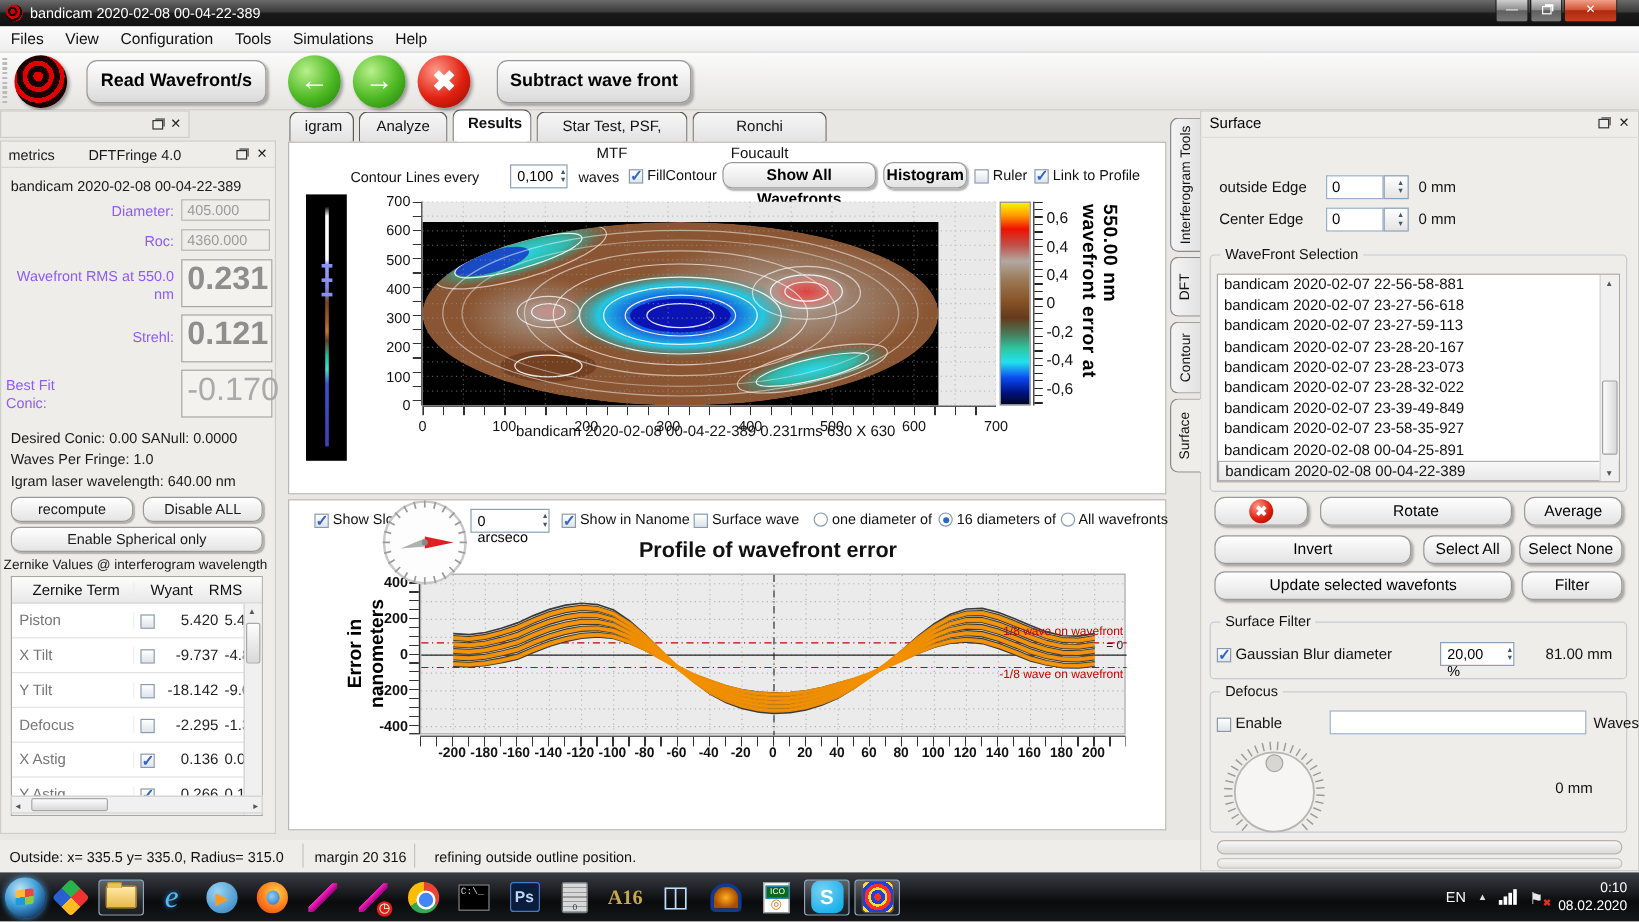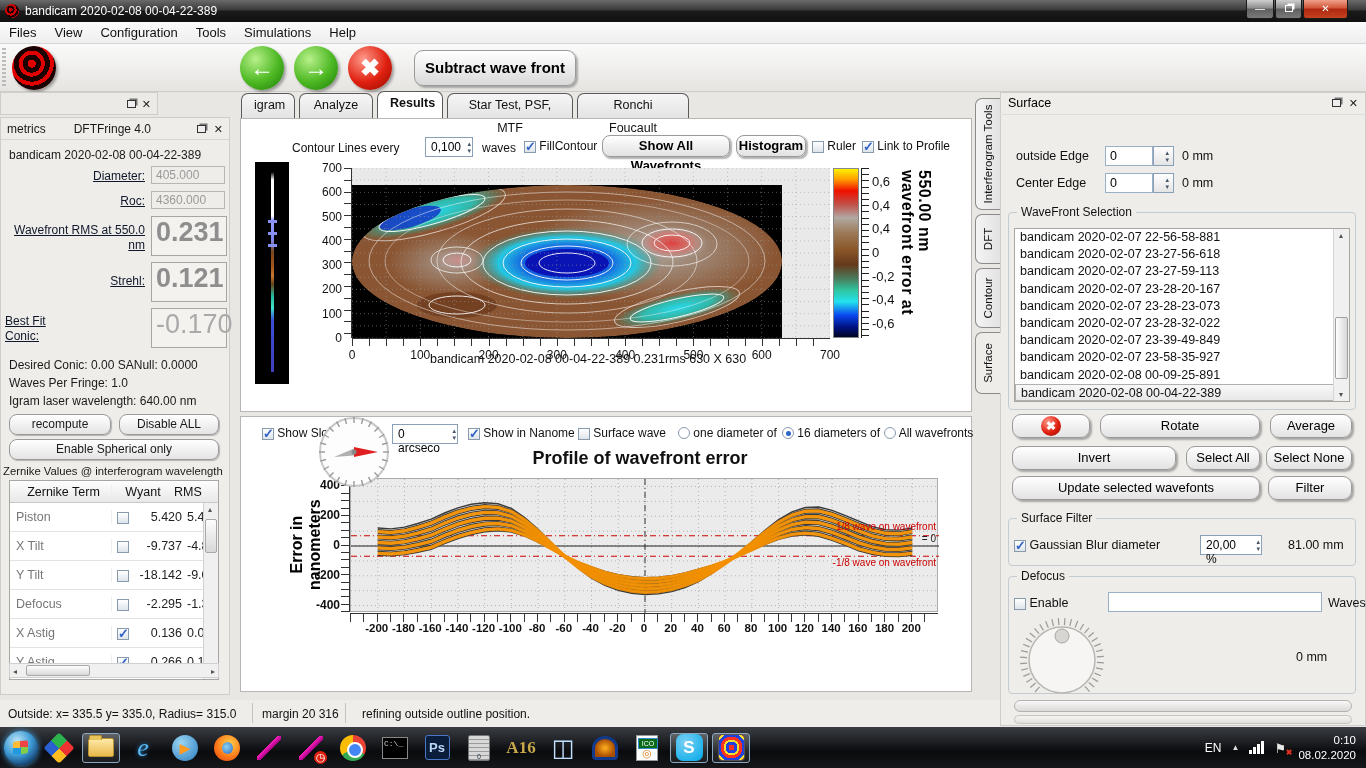--- a/index.html
+++ b/index.html
@@ -44,21 +44,21 @@
   
   #mini-dock { left:0; top:92px; width:158px; height:23px; background:#eceae7; border:1px solid #cfcdc9; display:flex; justify-content:flex-end; align-items:center; gap:6px; padding-right:6px; }
   .dock-float { width:9px; height:8px; border:1px solid #333; box-shadow:2px -2px 0 -0.5px #777; background:#eee; }
   .dock-x { font-size:11px; color:#222; line-height:10px; }
   #metrics-dock { left:0; top:117px; width:230px; height:578px; background:#efedea; border:1px solid #cfcdc9; font-size:12px; color:#1a1a1a; }
   #metrics-head { position:relative; height:22px; border-bottom:1px solid #d8d6d2; display:flex; align-items:center; padding:0 6px; gap:28px; }
   #metrics-name { font-size:12px; }
   #metrics-app { font-size:12px; }
   #metrics-head .hd-btns { position:absolute; right:6px; display:flex; gap:8px; align-items:center; }
   #metrics-file { position:absolute; left:8px; top:30px; font-size:12px; }
-  .m-label { position:absolute; text-align:right; width:140px; left:4px; color:#0f172a;text-decoration:underline; }
+  .m-label { position:absolute; text-align:right; width:140px; left:4px; color:#8b5cf6; }
   .m-field { position:absolute; left:150px; width:74px; height:18px; border:1px solid #b8b6b2; background:#efedea; color:#9a9a9a; font-size:12px; padding:1px 4px; }
   .m-big { position:absolute; left:150px; width:76px; border:1px solid #a8a6a2; background:#f4f2ef; color:#8e8e8e; font-size:27px; font-weight:bold; text-align:left; padding-left:4px; }
   .m-line { position:absolute; left:8px; font-size:12px; }
   .small-btn { position:absolute; height:21px; border:1px solid #9a9a9a; border-radius:8px;
     background:linear-gradient(#ffffff,#e4e4e4); box-shadow:1px 1px 1px rgba(0,0,0,.25); font-size:12px; text-align:center; line-height:19px; }
   
   #ztable { position:absolute; left:8px; top:341px; width:210px; height:200px; border:1px solid #a8a6a2; background:#fff; }
   #zhead { display:flex; height:22px; background:linear-gradient(#fdfdfd,#e8e8e8); border-bottom:1px solid #c9c9c9; font-size:12.5px; align-items:center; }
   .zrow { display:flex; height:29px; border-bottom:1px solid #e2e2e2; align-items:center; font-size:12.5px; color:#777; }
   .z-term { width:102px; padding-left:6px; border-right:1px solid #eee; }
@@ -207,20 +207,21 @@
       <div class="menu-item">View</div>
       <div class="menu-item">Configuration</div>
       <div class="menu-item">Tools</div>
       <div class="menu-item">Simulations</div>
       <div class="menu-item">Help</div>
     </div>
 
   <div id="toolbar" class="abs"></div>
   <div id="toolbar-handle"></div>
   <div id="fringe-icon" class="abs"></div>
+  <div class="big-btn" id="btn-read">Read Wavefront/s</div>
   <div class="orb orb-green" id="orb-back">
       <span>←</span>
     </div>
   <div class="orb orb-green" id="orb-fwd">
       <span>→</span>
     </div>
   <div class="orb orb-red" id="orb-x">
       <span>✖</span>
     </div>
   <div class="big-btn" id="btn-subtract">Subtract wave front</div>
@@ -649,21 +650,21 @@
   </div>
   <div id="wf-list">
     <div class="wf-item">bandicam 2020-02-07 22-56-58-881</div>
       <div class="wf-item">bandicam 2020-02-07 23-27-56-618</div>
       <div class="wf-item">bandicam 2020-02-07 23-27-59-113</div>
       <div class="wf-item">bandicam 2020-02-07 23-28-20-167</div>
       <div class="wf-item">bandicam 2020-02-07 23-28-23-073</div>
       <div class="wf-item">bandicam 2020-02-07 23-28-32-022</div>
       <div class="wf-item">bandicam 2020-02-07 23-39-49-849</div>
       <div class="wf-item">bandicam 2020-02-07 23-58-35-927</div>
-      <div class="wf-item">bandicam 2020-02-08 00-09-25-891</div>
+      <div class="wf-item">bandicam 2020-02-08 00-04-25-891</div>
       <div class="wf-item selected">bandicam 2020-02-08 00-04-22-389</div>
       <div id="wf-scroll">
       <span class="sarrow" style="left:5px; top:2px;">▴</span>
       <div id="wf-thumb"></div>
       <span class="sarrow" style="left:5px; bottom:2px;">▾</span>
     </div>
   </div>
 
   <div class="r-btn" style="left:1012px; top:414px; width:78px;"><span class="mini-orb">✖</span></div>
   <div class="r-btn" style="left:1100px; top:414px; width:160px; line-height:22px;">Rotate</div>

